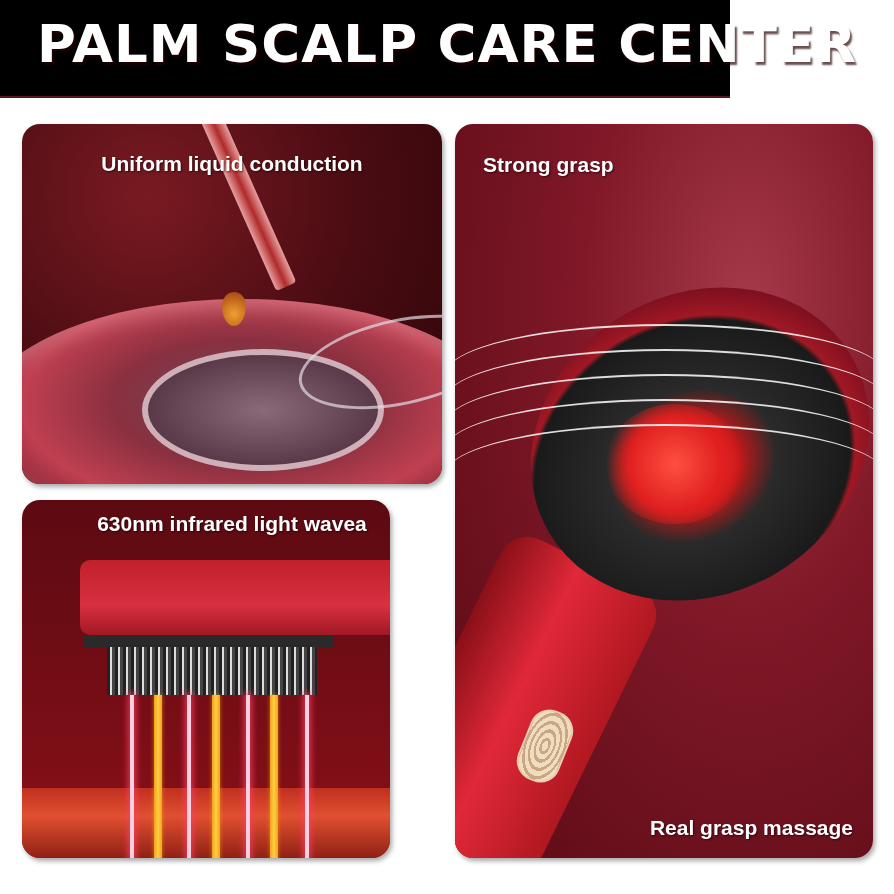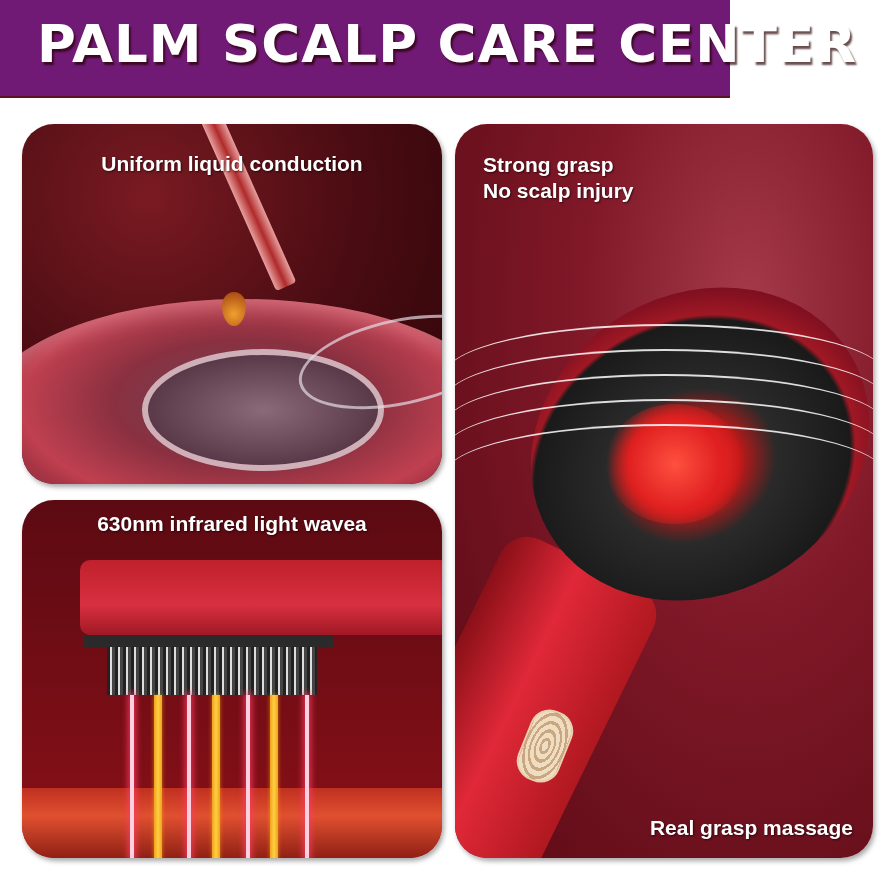--- a/index.html
+++ b/index.html
@@ -1,21 +1,21 @@
 <!DOCTYPE html>
 <html><head>
 <meta charset="utf-8">
 <style>
   html,body{margin:0;padding:0;}
   body{width:894px;height:894px;background:#ffffff;position:relative;overflow:hidden;font-family:"Liberation Sans",sans-serif;}
-  .header{position:absolute;left:0;top:0;width:730px;height:96px;background:#701a75;border-bottom:2px solid #5a1420;}
+  .header{position:absolute;left:0;top:0;width:730px;height:96px;background:#000000;border-bottom:2px solid #5a1420;}
   .header-title{position:absolute;left:0;top:14px;width:894px;text-align:center;color:#fff;font-family:"DejaVu Sans",sans-serif;font-weight:bold;font-size:52px;letter-spacing:1px;text-shadow:2px 3px 2px rgba(40,0,0,.7);transform:scaleX(1.02);}
-  .panel{position:absolute;border-radius:32px;overflow:hidden;box-shadow:2px 3px 5px rgba(0,0,0,.35);}
+  .panel{position:absolute;border-radius:18px;overflow:hidden;box-shadow:2px 3px 5px rgba(0,0,0,.35);}
   .p1{left:22px;top:124px;width:420px;height:360px;background:radial-gradient(ellipse at 30% 20%,#7a1a22 0%,#4a0c12 50%,#2c0508 100%);}
-  .p2{left:22px;top:500px;width:420px;height:358px;background:linear-gradient(180deg,#5c0a12 0%,#8a1018 100%);}
+  .p2{left:22px;top:500px;width:368px;height:358px;background:linear-gradient(180deg,#5c0a12 0%,#8a1018 100%);}
   .p3{left:455px;top:124px;width:418px;height:734px;background:radial-gradient(ellipse at 70% 25%,#a43a4a 0%,#801828 40%,#5a0a14 100%);}
   .caption{position:absolute;color:#fff;font-weight:bold;font-size:21px;text-shadow:1px 1px 2px rgba(0,0,0,.6);}
   .c1{left:0;top:28px;width:420px;text-align:center;}
   .c2{left:0;top:12px;width:420px;text-align:center;}
   .c3{left:28px;top:28px;line-height:26px;}
   .c4{right:20px;bottom:18px;margin-top:28px;}
   
   .dish{position:absolute;left:-40px;top:175px;width:520px;height:230px;border-radius:50%;background:radial-gradient(ellipse at 50% 45%,#6a4a5a 0%,#8a3040 35%,#c04050 60%,#7a2030 80%);box-shadow:inset 0 8px 20px rgba(255,200,210,.35);}
   .dish-inner{position:absolute;left:120px;top:225px;width:230px;height:110px;border-radius:50%;border:6px solid #d0b0b8;background:radial-gradient(ellipse,#8a6a78 0%,#5a3a48 70%);}
   .pipette{position:absolute;left:172px;top:-20px;width:22px;height:200px;background:linear-gradient(90deg,#e8a0a0,#b02a2a,#e8a0a0);transform:rotate(-24deg);transform-origin:top;border-radius:4px;}
@@ -72,16 +72,15 @@
   <div class="brush-head"></div>
   <div class="glow"></div>
   <div class="wave" style="top:200px"></div>
   <div class="wave" style="top:225px"></div>
   <div class="wave" style="top:250px"></div>
   <div class="wave" style="top:275px"></div>
   <div class="wave" style="top:300px"></div>
   <div class="button"></div>
   <div class="caption c3">
     <div>Strong grasp</div>
-    <div>No scalp injury</div>
   </div>
   <div class="caption c4">Real grasp massage</div>
 </div>
 
 </body></html>

